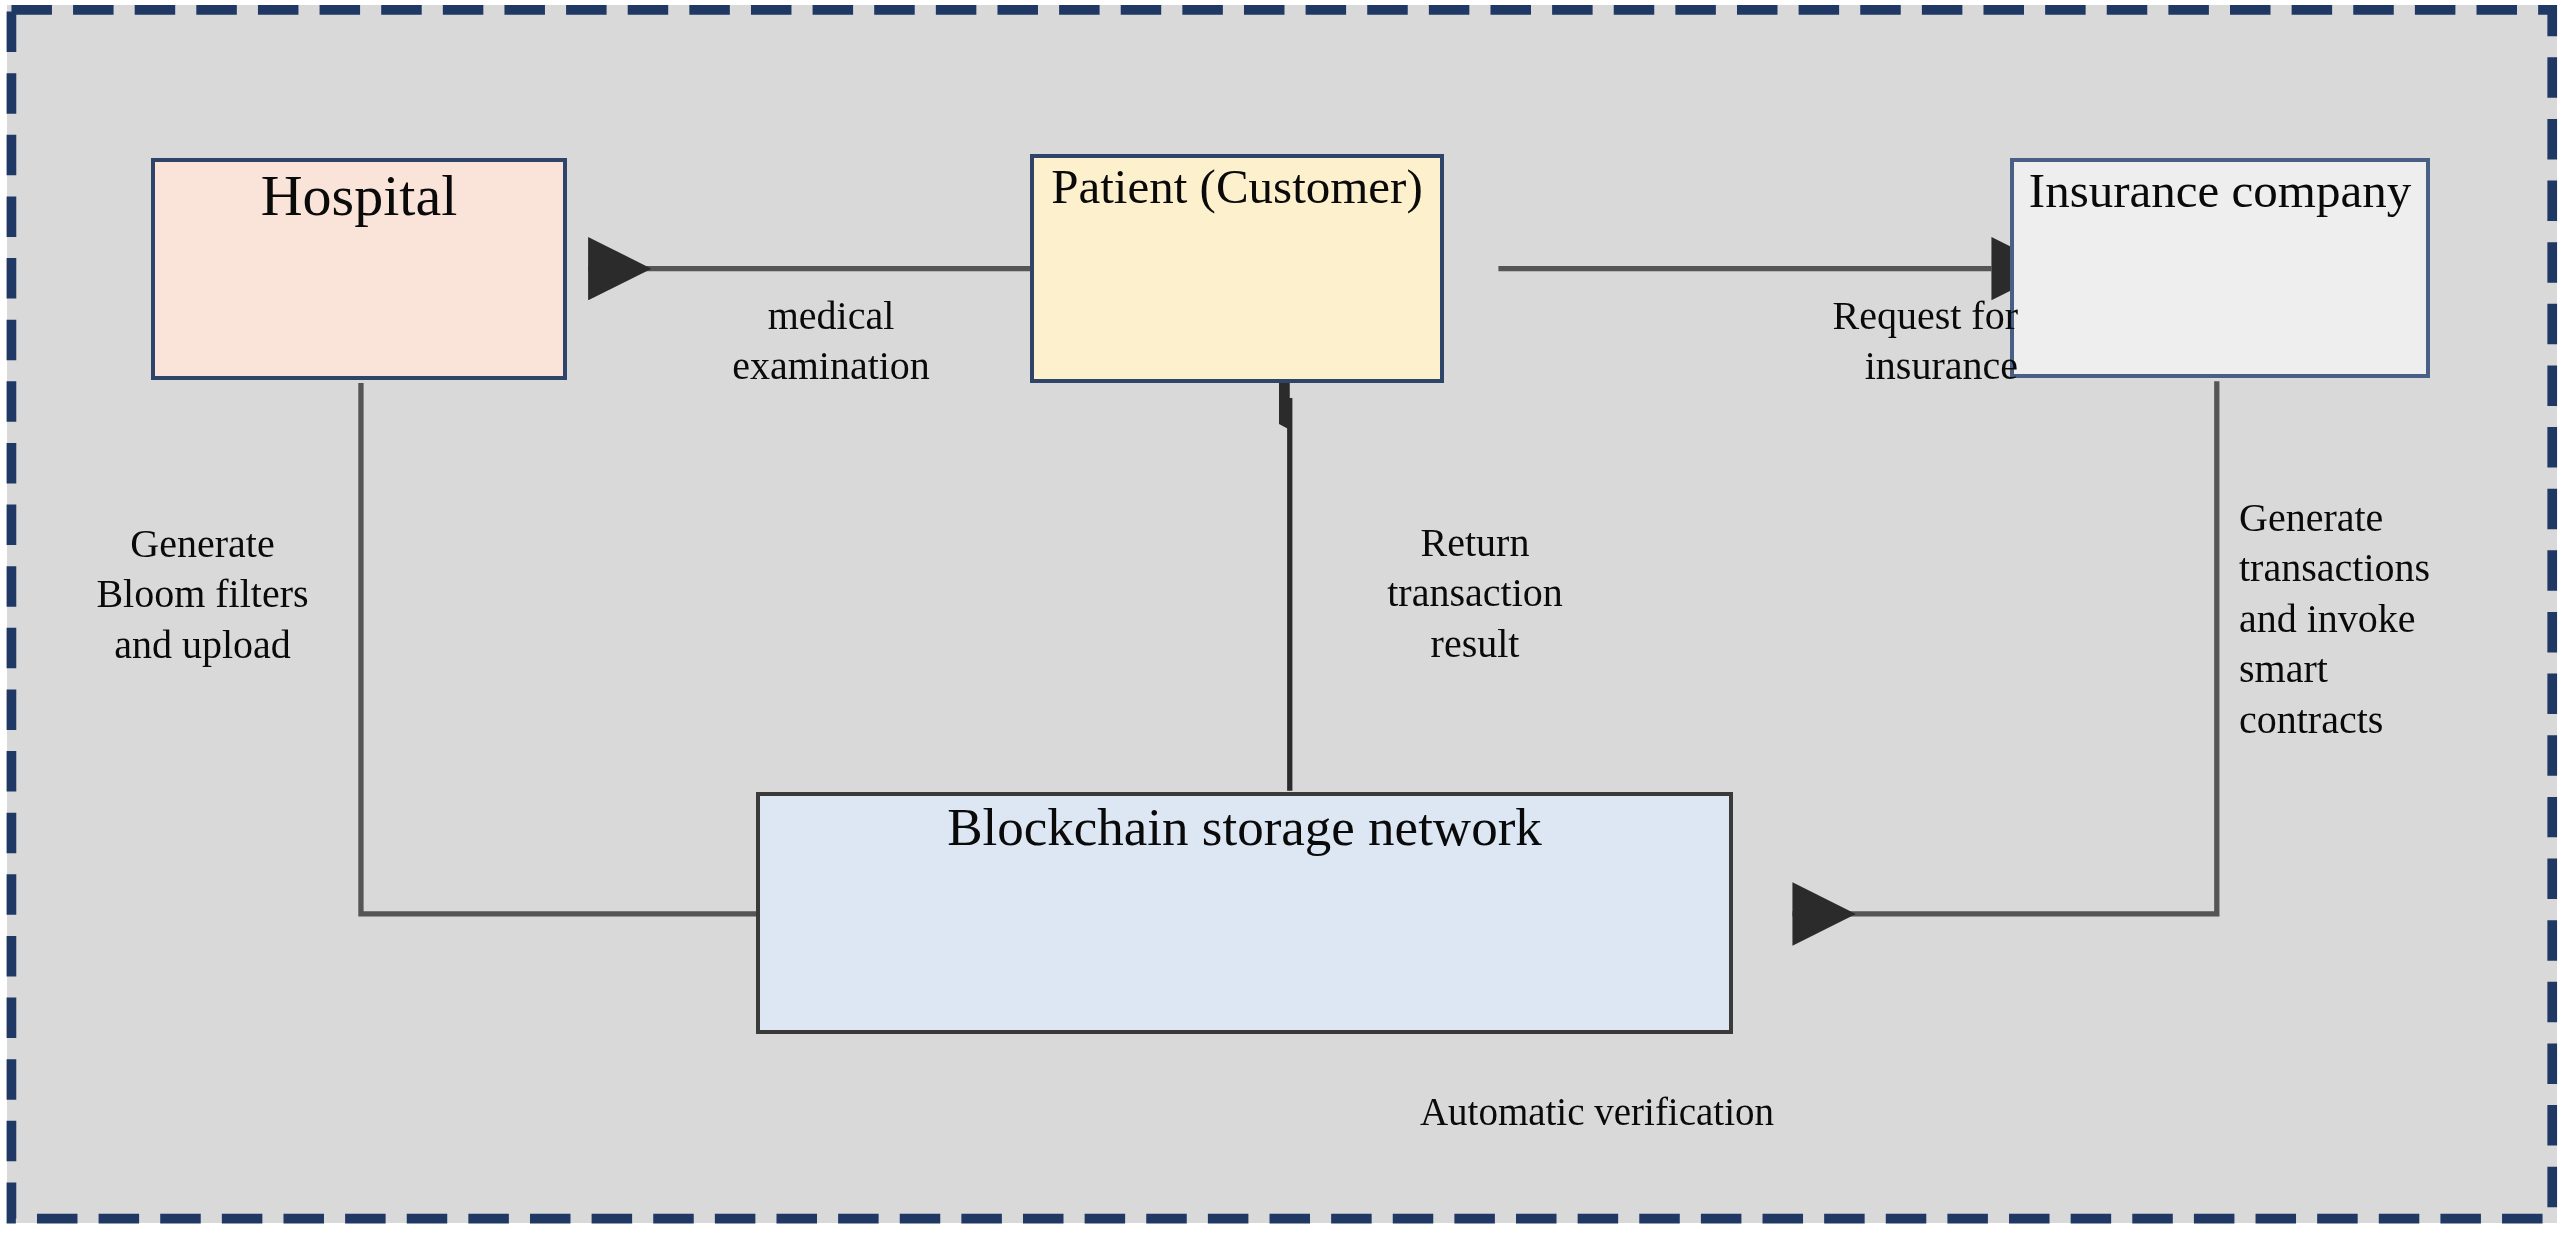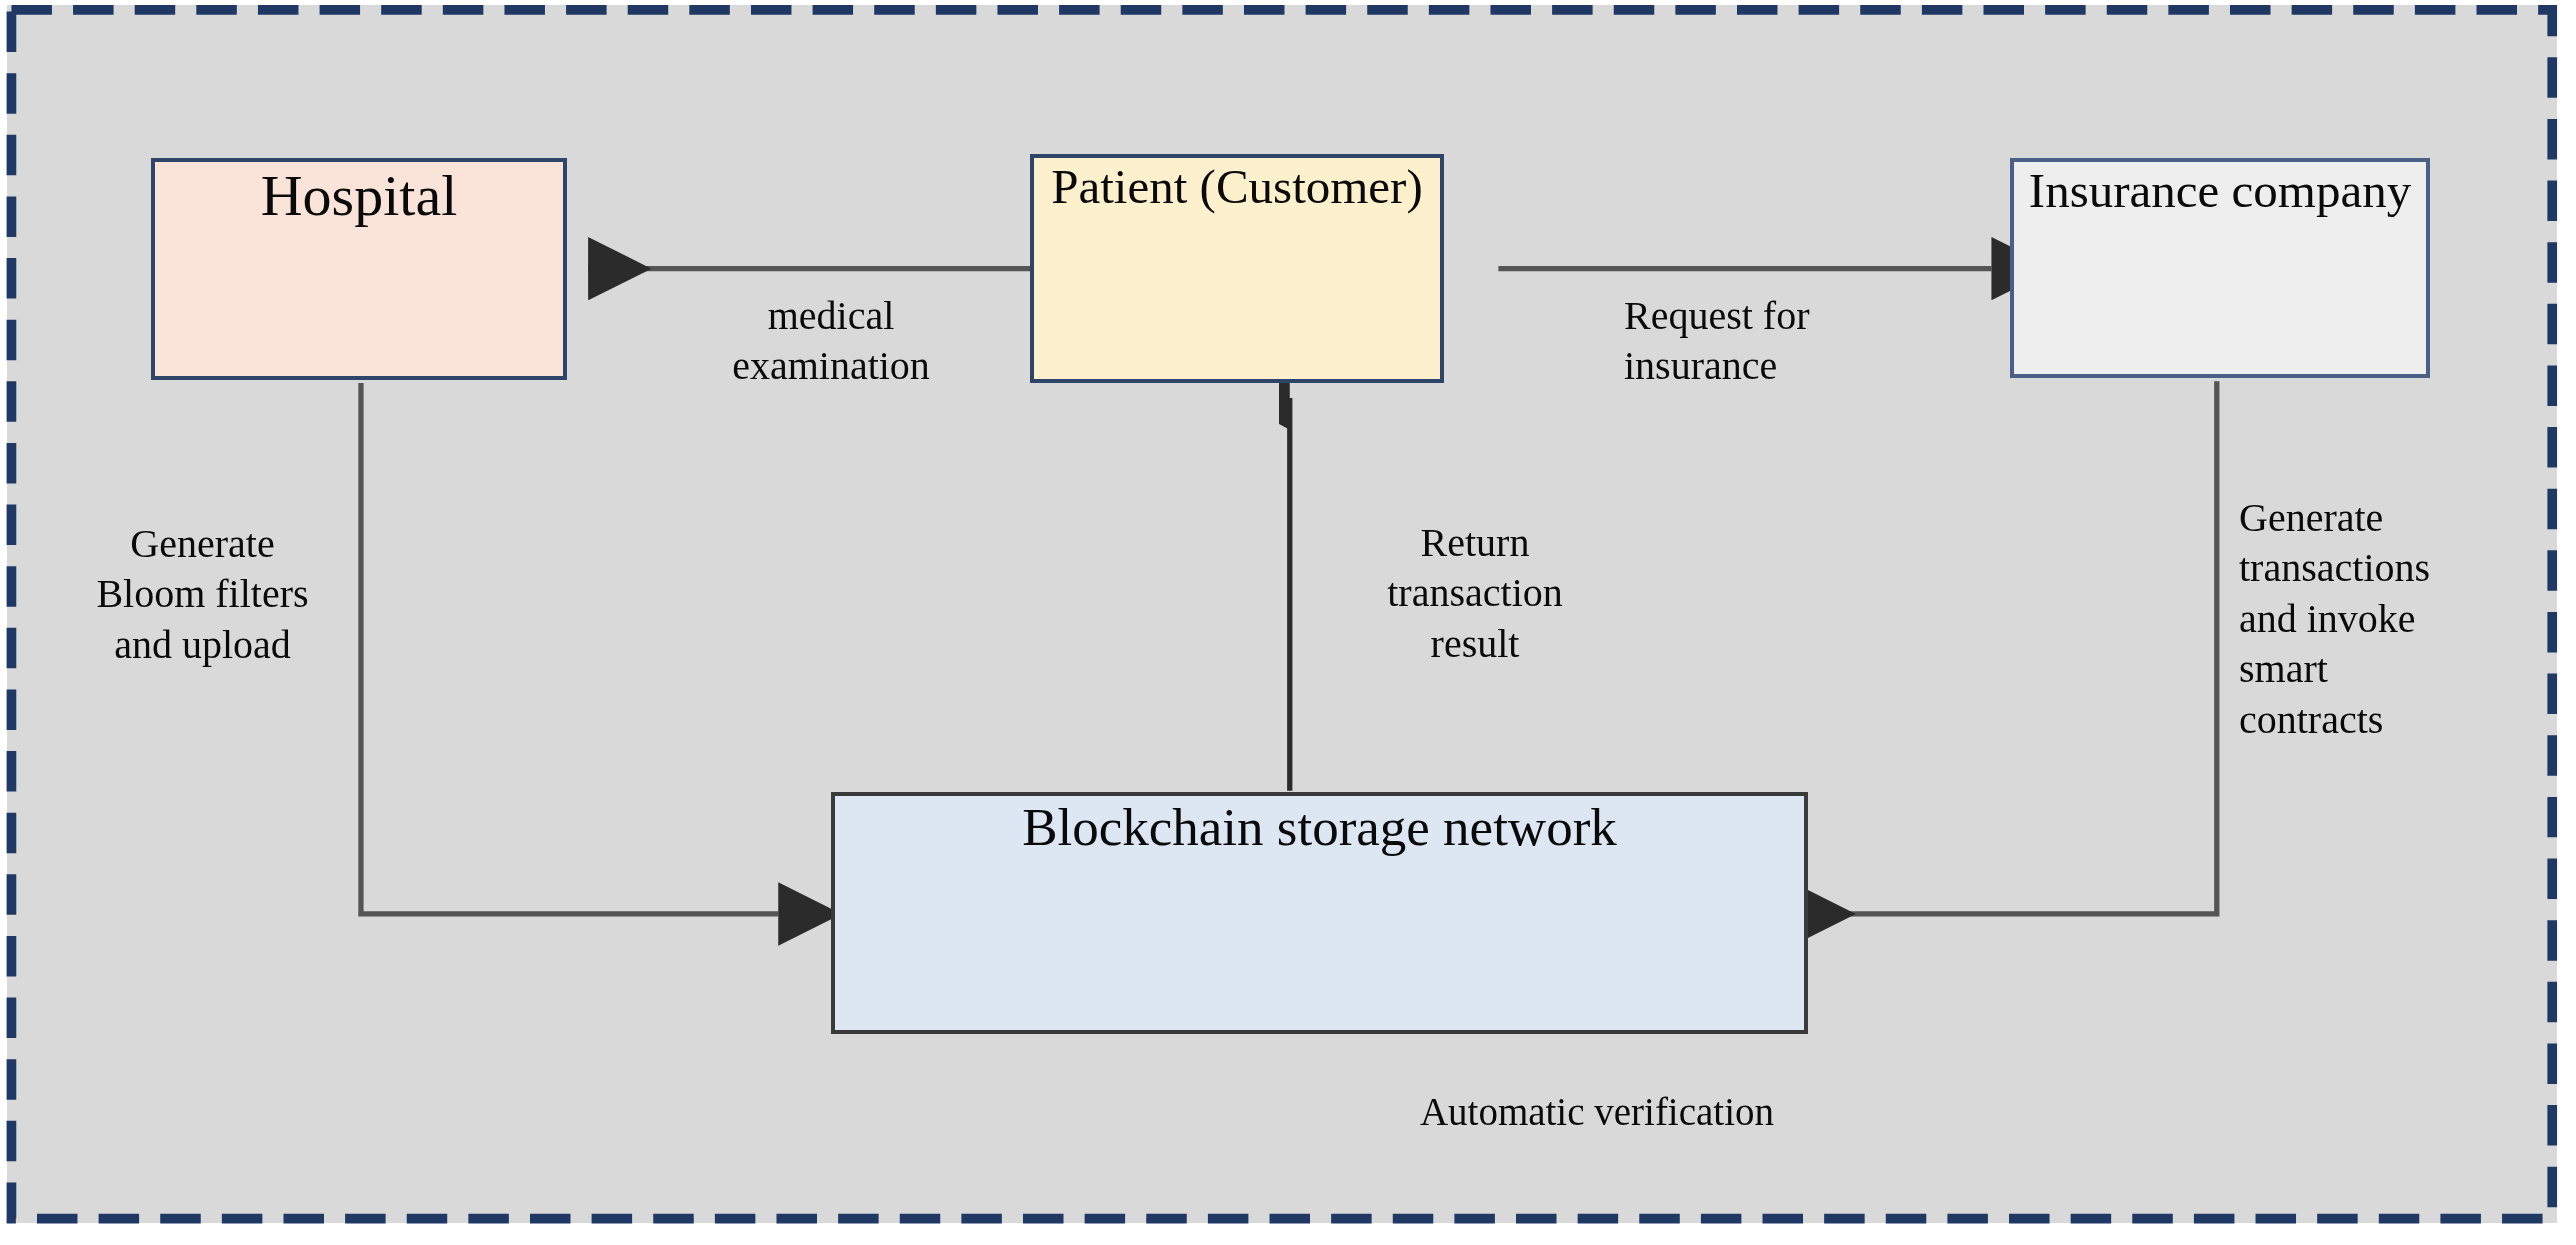--- a/index.html
+++ b/index.html
@@ -45,38 +45,38 @@
     border:4.4px solid #2e4468;
     font-size:49px;
   }
   #node-insurance{
     left:2010px; top:158px; width:420px; height:220px;
     background:#eeeeee;
     border:4.4px solid #4a5f86;
     font-size:49px;
   }
   #node-blockchain{
-    left:831px; top:792px; width:977px; height:242px;
+    left:756px; top:792px; width:977px; height:242px;
     background:#dde6f3;
     border:4.4px solid #3a3a3a;
     font-size:53px;
   }
 
   
   #edges{position:absolute;left:0;top:0;width:2576px;height:1246px;pointer-events:none;}
 
   .edge-label{
     position:absolute;
     color:#0a0a0a;
     font-size:40px;
     line-height:1.26;
     white-space:pre-line;
   }
   #label-medical-examination{ left:646px; top:291px; width:370px; text-align:center; }
-  #label-request-insurance { left:1624px; top:291px; width:352px; text-align:left; }
+  #label-request-insurance { left:1666px; top:291px; width:352px; text-align:right; }
   #label-generate-bloom    { left:53px;  top:519px; width:299px; text-align:center; }
   #label-return-result     { left:1343px;top:518px; width:264px; text-align:center; }
   #label-generate-tx       { left:2239px;top:493px; width:299px; text-align:left; }
   #label-automatic-verification{ left:797px; top:1087px; width:977px; text-align:right; font-size:39px; }
 </style>
 </head>
 <body>
 
 <div id="stage">
 

